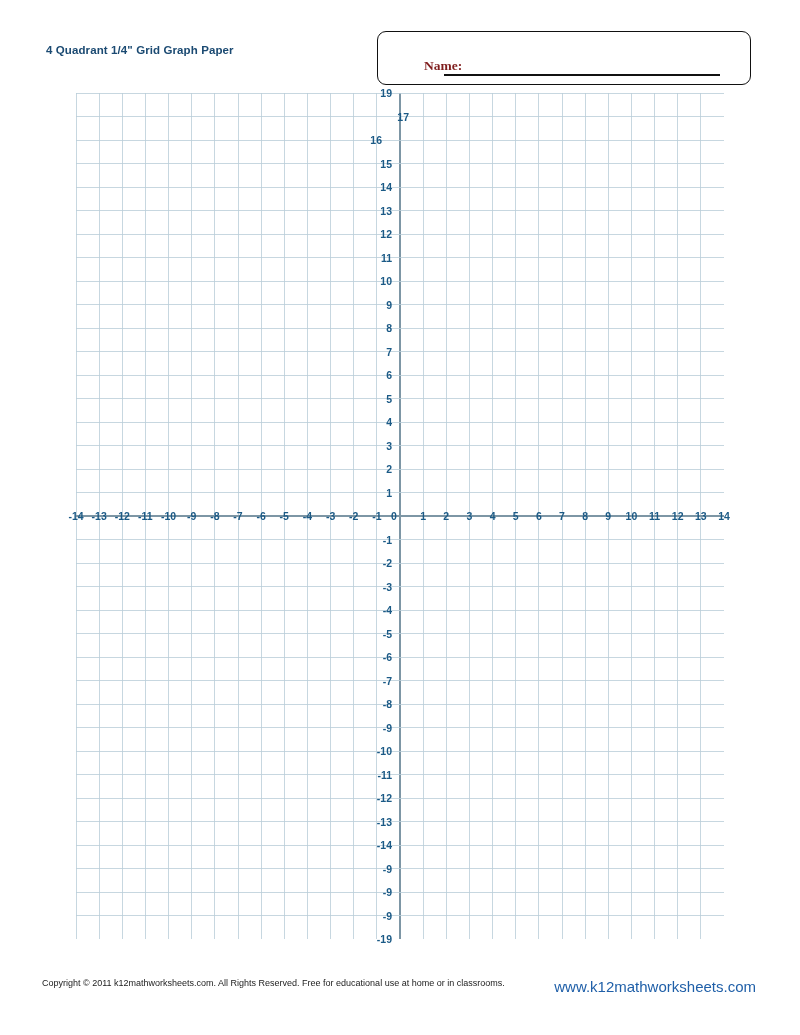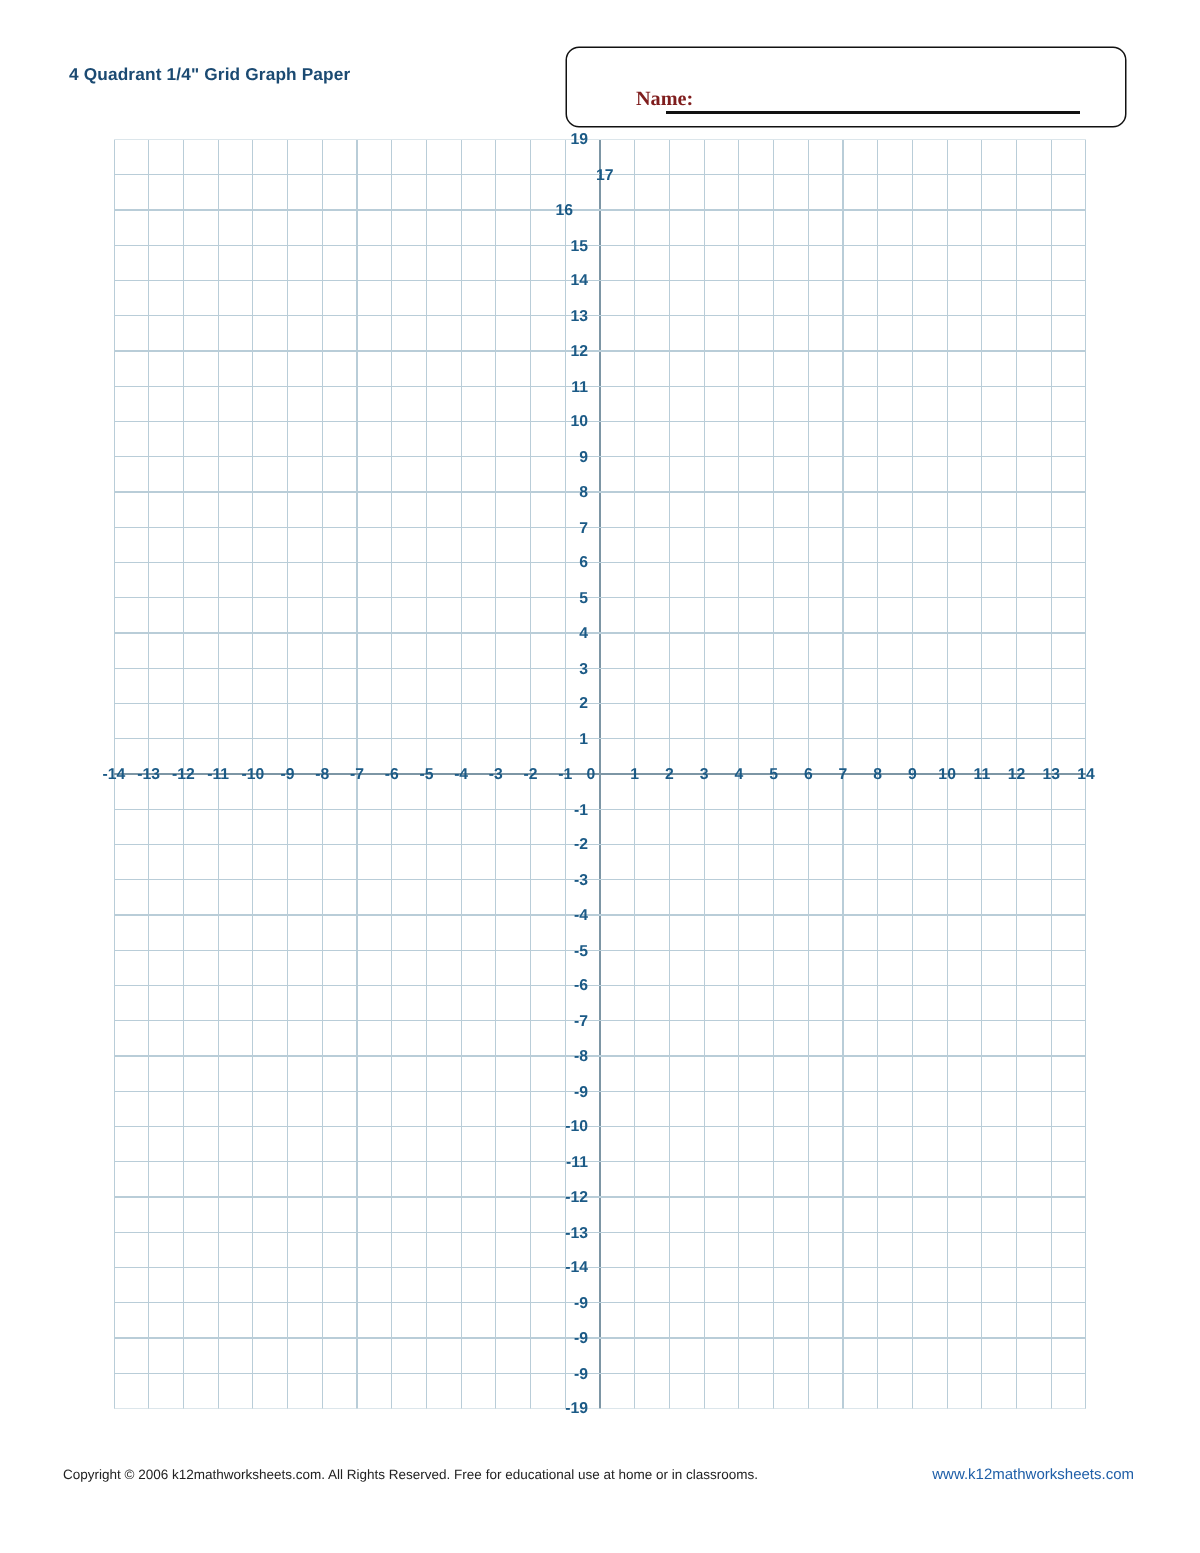--- a/index.html
+++ b/index.html
@@ -91,21 +91,21 @@
     left: 42px;
     top: 978px;
     font-size: 9px;
     color: #222222;
     white-space: nowrap;
   }
   .footer-right {
     position: absolute;
     right: 44px;
     top: 978px;
-    font-size: 10px;
+    font-size: 15px;
     color: #1f5fa8;
     white-space: nowrap;
   }
   .footer-right a { color: #1f5fa8; text-decoration: none; }
 </style>
 </head>
 <body>
 
 <div class="page-title">4 Quadrant 1/4" Grid Graph Paper</div>
 
@@ -178,21 +178,21 @@
       <line x1="0" y1="705" x2="648" y2="705" stroke="#b9cdd8" stroke-width="0.8" shape-rendering="crispEdges"></line>
       <line x1="0" y1="728.5" x2="648" y2="728.5" stroke="#b9cdd8" stroke-width="0.8" shape-rendering="crispEdges"></line>
       <line x1="0" y1="752" x2="648" y2="752" stroke="#b9cdd8" stroke-width="0.8" shape-rendering="crispEdges"></line>
       <line x1="0" y1="775.5" x2="648" y2="775.5" stroke="#b9cdd8" stroke-width="0.8" shape-rendering="crispEdges"></line>
       <line x1="0" y1="799" x2="648" y2="799" stroke="#b9cdd8" stroke-width="0.8" shape-rendering="crispEdges"></line>
       <line x1="0" y1="822.5" x2="648" y2="822.5" stroke="#b9cdd8" stroke-width="0.8" shape-rendering="crispEdges"></line>
       <line x1="0" y1="846" x2="648" y2="846" stroke="#b9cdd8" stroke-width="0.8" shape-rendering="crispEdges"></line>
     </svg>
 </div>
 
-<div class="footer-left">Copyright © 2006  k12mathworksheets.com. All Rights Reserved. Free for educational use at home or in classrooms.</div>
+<div class="footer-left">Copyright © 2011  k12mathworksheets.com. All Rights Reserved. Free for educational use at home or in classrooms.</div>
 <div class="footer-right">
   <a href="#">www.k12mathworksheets.com</a>
 </div>
 
 <div class="axis-num y-num" style="left: 358px; top: 88px;">19</div>
 <div class="axis-num y-num" style="left: 375px; top: 111.5px;">17</div>
 <div class="axis-num y-num" style="left: 348px; top: 135px;">16</div>
 <div class="axis-num y-num" style="left: 358px; top: 158.5px;">15</div>
 <div class="axis-num y-num" style="left: 358px; top: 182px;">14</div>
 <div class="axis-num y-num" style="left: 358px; top: 205.5px;">13</div>

